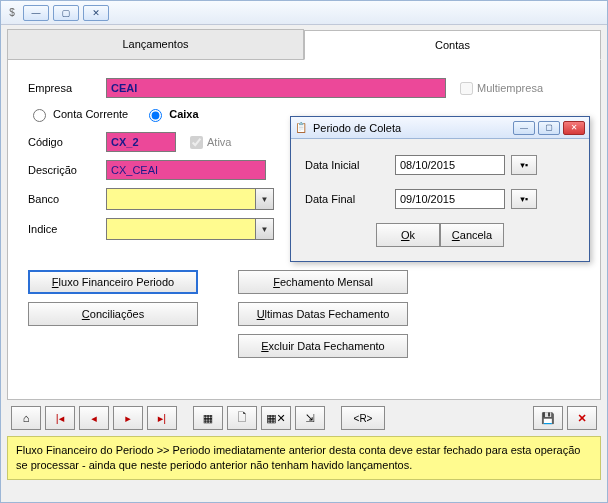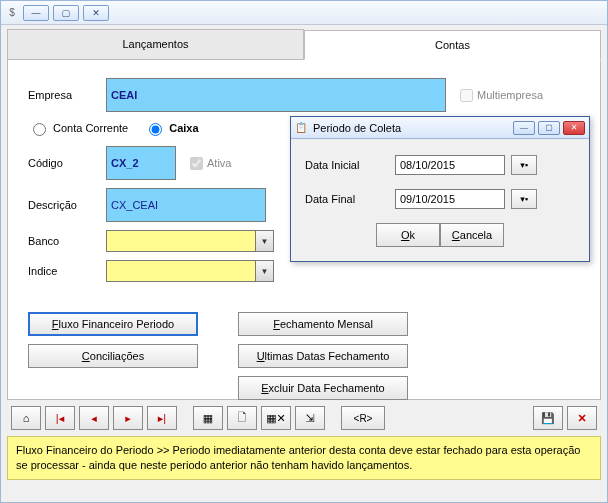--- a/index.html
+++ b/index.html
@@ -10,21 +10,21 @@
   .titlebar-title { flex: 1; }
   .winbtns { display: flex; gap: 4px; }
   .winbtn { width: 26px; height: 16px; border: 1px solid #7a9fcf; border-radius: 2px; background: linear-gradient(#f5faff,#d7e6fa); display: flex; align-items: center; justify-content: center; font-size: 9px; color: #2b4a77; cursor: pointer; }
   .content { flex: 1; padding: 4px 0 0 0; position: relative; }
   .tabs { display: flex; border-bottom: 1px solid #bcbcbc; margin: 0 6px; }
   .tab { flex: 1; text-align: center; padding: 8px 16px; border: 1px solid #bcbcbc; border-bottom: none; background: #e9e9e9; cursor: pointer; }
   .tab.active { background: #fff; border-bottom: 1px solid #fff; position: relative; top: 1px; }
   .panel { background: #fff; margin: 0 6px; border: 1px solid #bcbcbc; border-top: none; padding: 18px 20px 14px 20px; height: 340px; position: relative; }
   .row { display: flex; align-items: center; margin-bottom: 8px; }
   .lbl { width: 78px; color: #000; }
-  .ylw { background: #7dd3fc; border: 1px solid #7a7a7a; height: 20px; padding: 16px 4px; }
+  .ylw { background: #ec4899; border: 1px solid #7a7a7a; height: 20px; padding: 2px 4px; }
   .empresa { width: 340px; font-weight: bold; color: #1a1a8a; }
   .chk { margin-left: 10px; display: flex; align-items: center; color: #888; }
   .chk input { margin-right: 4px; }
   .radios { display: flex; gap: 30px; margin-left: 78px; margin-bottom: 10px; align-items:center;}
   .radios label { display: flex; align-items: center; gap: 4px; }
   .codigo { width: 70px; color:#1a1a8a; font-weight:bold;}
   .desc { width: 160px; color:#1a1a8a;}
   .combo { width: 168px; height: 22px; background: #fffb8f; border: 1px solid #7a7a7a; position: relative; }
   .combo-btn { position: absolute; right: 0; top: 0; width: 18px; height: 100%; background: linear-gradient(#f7f7f7,#d9d9d9); border-left: 1px solid #7a7a7a; display: flex; align-items: center; justify-content: center; font-size: 8px; color: #333; }
   .btngrid { display: flex; gap: 40px; margin-top: 30px; }

